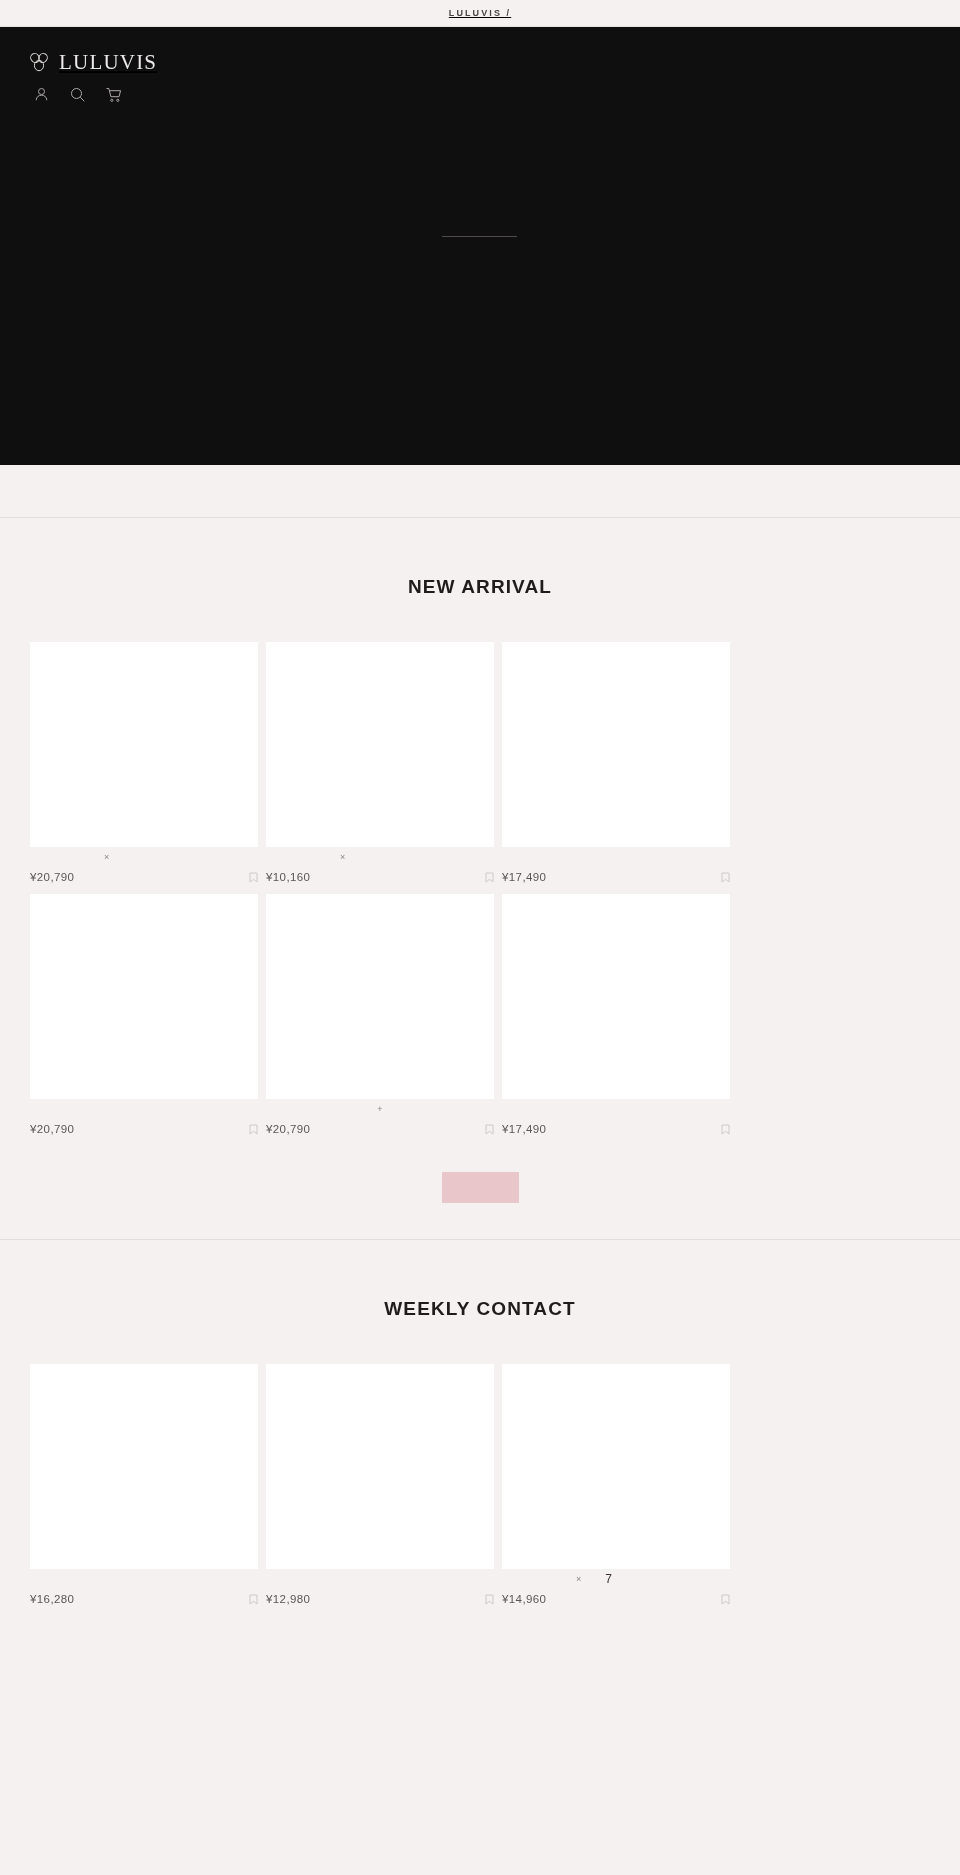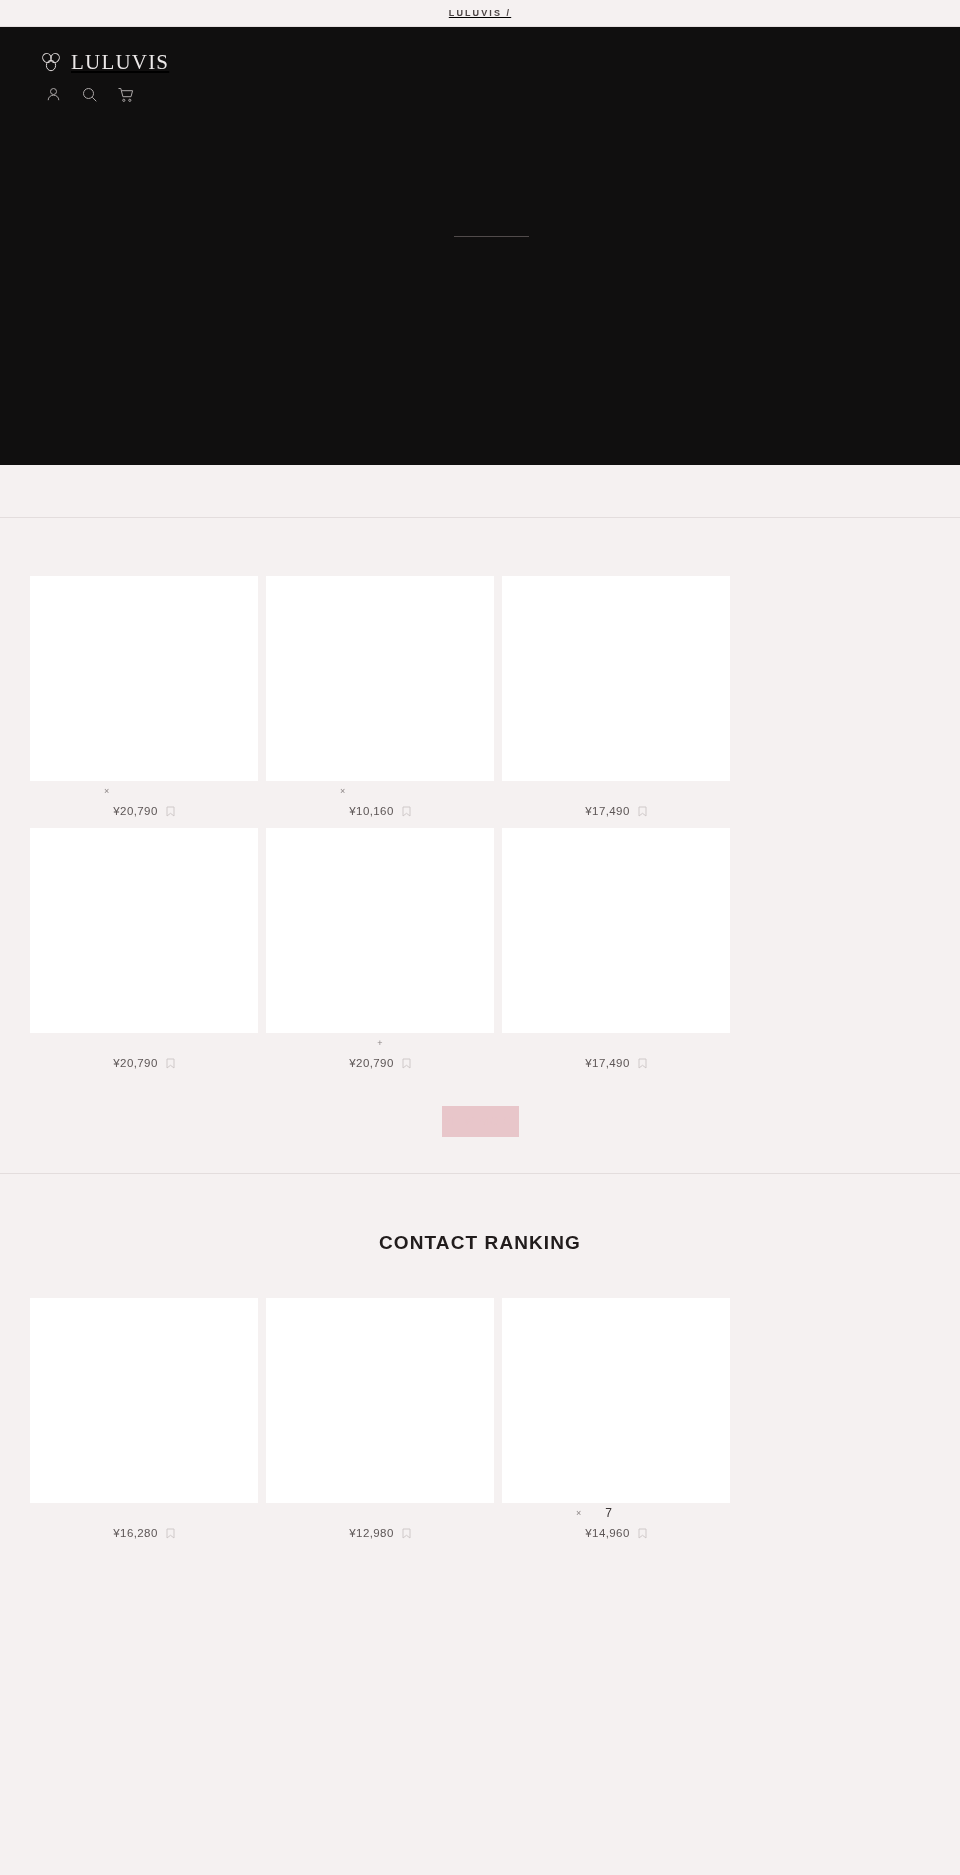--- a/index.html
+++ b/index.html
@@ -25,21 +25,21 @@
     font-size: 9px;
     letter-spacing: 2.1px;
     color: #4a4343;
     font-weight: 700;
   }
 
   
   .site-header {
     width: 960px;
     background: #100f0f;
-    padding: 22px 0 0 12px;
+    padding: 22px 0 0 0;
     position: relative;
     text-decoration: underline;
   }
   .logo-row {
     display: flex;
     align-items: center;
     padding-left: 26px;
   }
   .logo-mark { width: 26px; height: 26px; display: block; }
   .logo-word {
@@ -136,21 +136,21 @@
     font-size: 10px;
     color: #8d8585;
   }
   .broken-row.center { padding-left: 0; justify-content: center; }
   .broken-glyph { font-size: 9px; color: #8b8484; }
   .rank-num { font-size: 12px; color: #3b3535; }
 
   .price-row {
     display: flex;
     align-items: center;
-    justify-content: center;
+    justify-content: space-between;
     gap: 8px;
     height: 22px;
   }
   .price {
     font-size: 11.5px;
     color: #5c5555;
     letter-spacing: .4px;
   }
   .bookmark-icon { width: 9px; height: 11px; display: block; opacity: .5; }
 
@@ -211,20 +211,21 @@
   </div>
 
   <div class="hero">
     <div class="hero-rule"></div>
   </div>
 </header>
 
 <div class="strip"></div>
 
 <section class="section section-divider">
+  <h2 class="section-title">NEW ARRIVAL</h2>
 
   <div class="grid">
 
     <div class="card">
       <div class="thumb"></div>
       <div class="broken-row">
         <span class="broken-glyph">×</span>
       </div>
       <div class="price-row">
         <span class="price">¥20,790</span>
@@ -313,21 +314,21 @@
     </div>
 
   </div>
 
   <div class="btn-wrap">
     <button class="view-more-btn">VIEW MORE</button>
   </div>
 </section>
 
 <section class="section">
-  <h2 class="section-title">CONTACT RANKING</h2>
+  <h2 class="section-title">WEEKLY CONTACT</h2>
 
   <div class="grid">
 
     <div class="card">
       <div class="thumb"></div>
       <div class="broken-row">
         <span class="broken-glyph"></span>
         <span class="rank-num"></span>
       </div>
       <div class="price-row">

